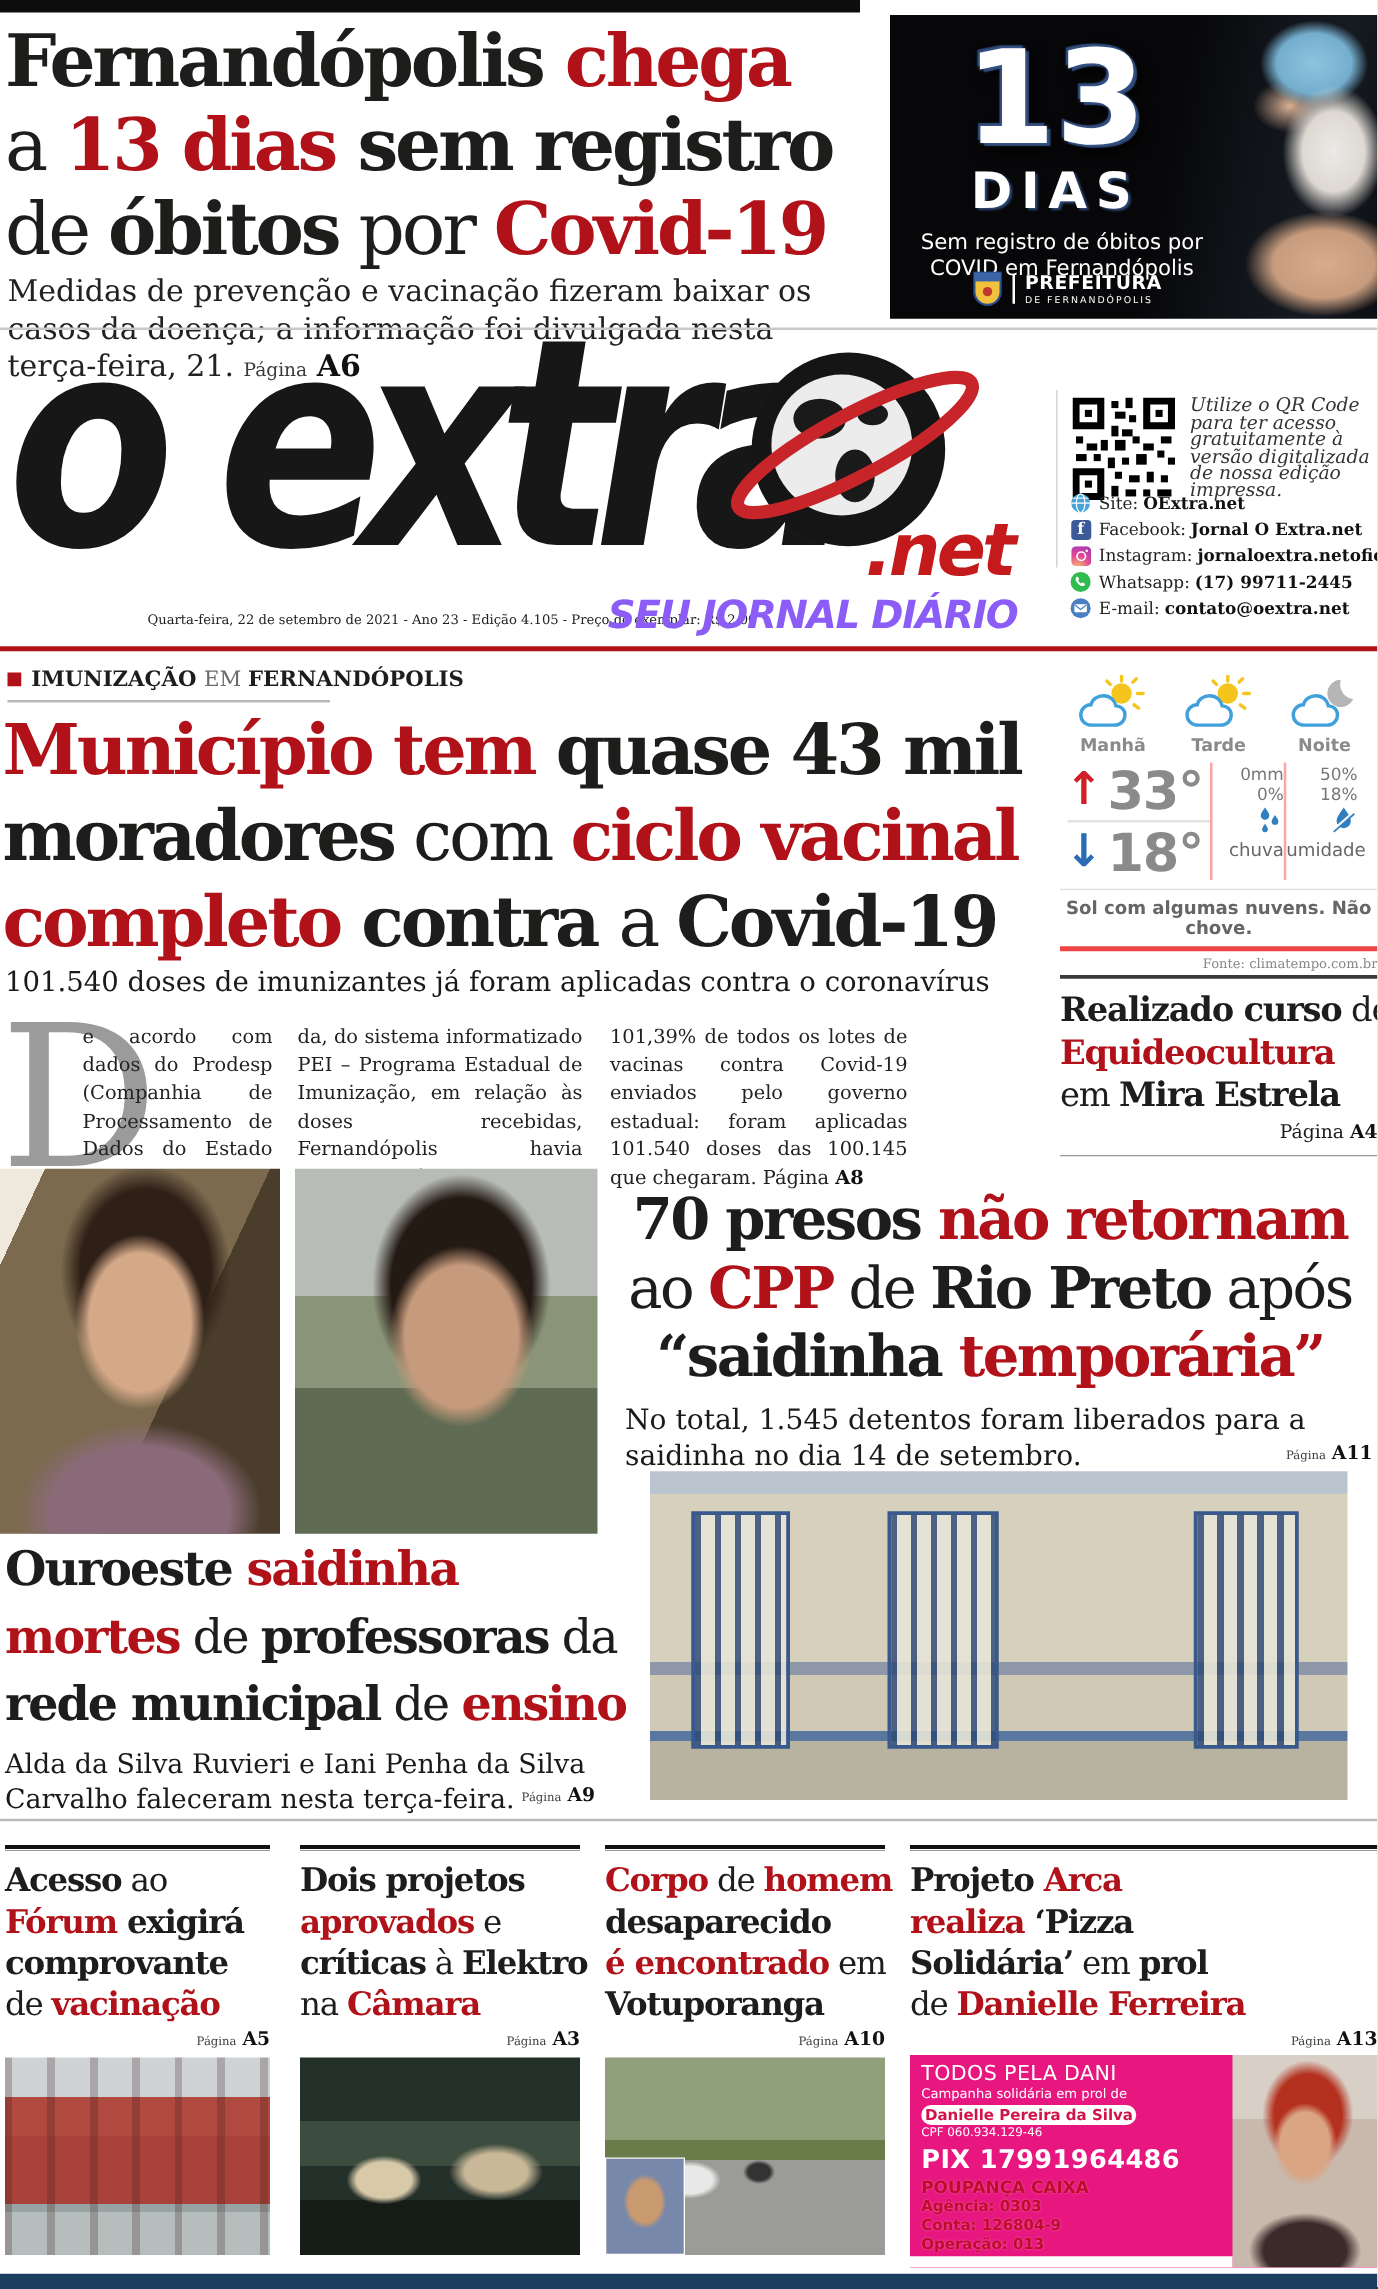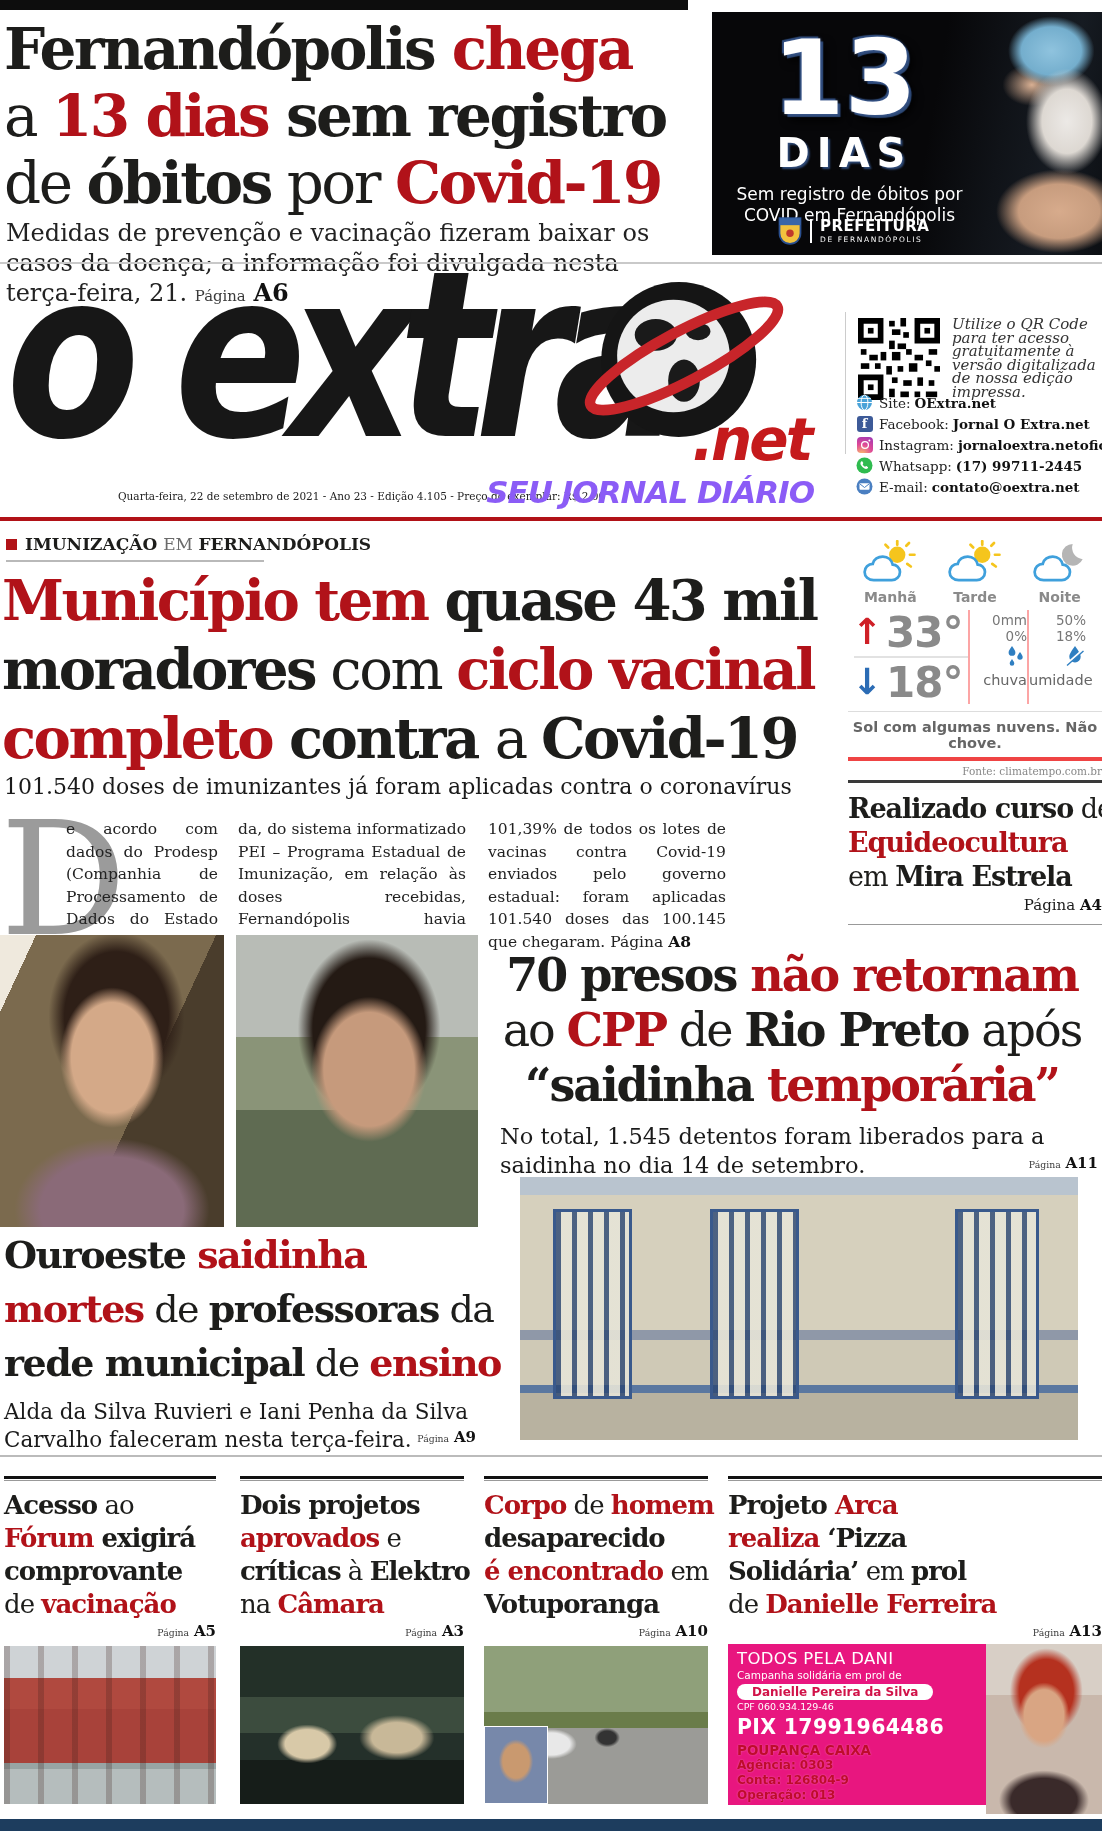--- a/index.html
+++ b/index.html
@@ -159,21 +159,21 @@
   #dani-card{position:relative;margin-top:4px;height:170px;background:#e8167f;color:#fff;
      font-family:"DejaVu Sans",sans-serif;overflow:hidden;}
   #dani-photo{position:absolute;right:0;top:0;width:116px;height:100%;background:
      radial-gradient(34px 44px at 50% 42%, #d9a583 0 58%, rgba(0,0,0,0) 75%),
      radial-gradient(52px 62px at 52% 28%, #b5311f 0 52%, rgba(0,0,0,0) 70%),
      radial-gradient(60px 40px at 50% 92%, #3a2a2a 0 55%, rgba(0,0,0,0) 75%),
      linear-gradient(180deg,#d8cfc6 0 30%,#c9b8ac 30% 100%);}
   #dani-body{position:absolute;left:0;top:0;width:258px;padding:5px 0 0 9px;}
   .dc-title{font-weight:400;font-size:16.5px;letter-spacing:.3px;}
   .dc-sub{font-size:10.5px;margin-top:1px;}
-  .dc-name{display:inline-block;background:#fff;color:#d11349;border-radius:8px;padding:1px 15px;
+  .dc-name{display:inline-block;background:#fff;color:#d11349;border-radius:8px;padding:1px 3px;
      font-weight:700;font-size:12px;margin-top:2px;}
   .dc-cpf{font-size:9.5px;margin-top:1px;}
   .dc-pix{font-weight:700;font-size:20.5px;margin-top:3px;letter-spacing:.3px;}
   .dc-bank{font-weight:700;font-size:13.5px;color:#bf0b2c;margin-top:3px;text-shadow:0 0 2px rgba(255,255,255,.35);}
   .dc-row{font-weight:700;font-size:12px;color:#bf0b2c;line-height:15px;text-shadow:0 0 2px rgba(255,255,255,.35);}
   #dani-strip{position:absolute;left:0;bottom:0;width:258px;height:9px;background:#fff;}
 
   #footer-bar{left:0;top:1819px;width:1102px;height:12px;background:#1d3d5e;}
 </style>
 </head>

